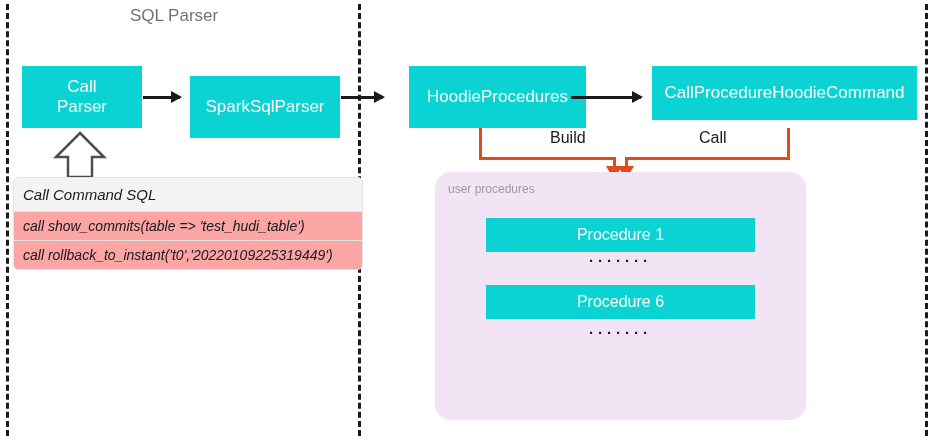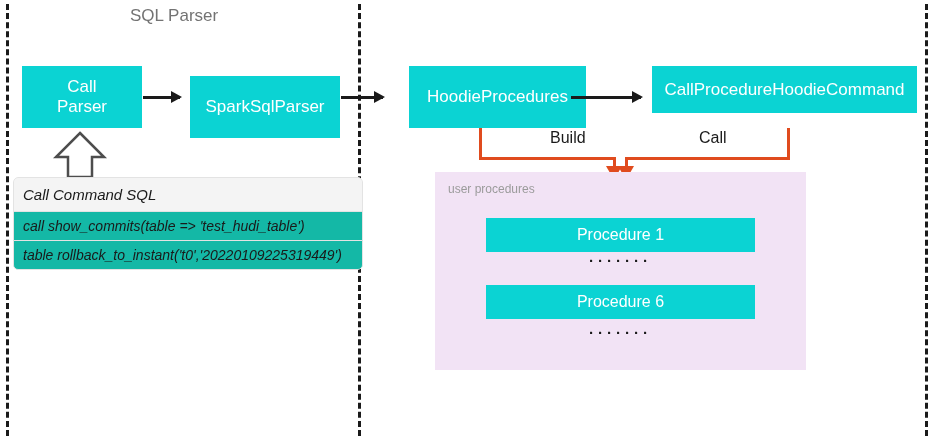--- a/index.html
+++ b/index.html
@@ -49,21 +49,21 @@
     align-items: center;
     justify-content: center;
     text-align: center;
     font-size: 17px;
     line-height: 1.15;
     box-sizing: border-box;
   }
   #box-call-command { left: 22px;  top: 66px; width: 120px; height: 62px; }
   #box-spark        { left: 190px; top: 76px; width: 150px; height: 62px; }
   #box-hoodieproc   { left: 409px; top: 66px; width: 177px; height: 62px; }
-  #box-callproccmd  { left: 652px; top: 66px; width: 265px; height: 47px; }
+  #box-callproccmd  { left: 652px; top: 66px; width: 265px; height: 54px; }
 
   
   .arrow-h {
     position: absolute;
     height: 3px;
     background: #1a1a1a;
   }
   .arrow-h::after {
     content: "";
     position: absolute;
@@ -93,21 +93,21 @@
     top: 177px;
     width: 350px;
     border-radius: 5px;
     overflow: hidden;
     box-sizing: border-box;
     font-style: italic;
   }
   .sql-row {
     box-sizing: border-box;
     border: 1px solid #e3e3e3;
-    background: #14b8a6;
+    background: #fca5a5;
     color: #1a1a1a;
     padding: 6px 9px;
     font-size: 14px;
     white-space: nowrap;
   }
   .sql-row.header {
     background: #f4f4f4;
     font-size: 15px;
     padding: 8px 9px;
     border-radius: 5px 5px 0 0;
@@ -138,22 +138,23 @@
     padding: 0 5px;
     white-space: nowrap;
   }
 
   
   #user-panel {
     position: absolute;
     left: 435px;
     top: 172px;
     width: 371px;
-    height: 198px;
+    height: 248px;
     background: #f2e3f5;
+    border-radius: 16px;
   }
   #user-panel-label {
     position: absolute;
     left: 13px;
     top: 10px;
     font-size: 12px;
     color: #9b9b9b;
   }
   .proc-box {
     position: absolute;
@@ -213,21 +214,21 @@
   <div class="arrow-h" id="arrow-spark-hp"></div>
   <div class="arrow-h" id="arrow-hp-cpc"></div>
 
   <svg id="hollow-arrow" viewBox="0 0 56 48">
     <polygon points="28,2 52,26 40,26 40,46 16,46 16,26 4,26" fill="#ffffff" stroke="#4d4d4d" stroke-width="2.5" stroke-linejoin="miter"></polygon>
   </svg>
 
   <div id="sql-table">
     <div class="sql-row header">Call Command SQL</div>
     <div class="sql-row">call show_commits(table =&gt; 'test_hudi_table')</div>
-    <div class="sql-row last">table rollback_to_instant('t0','20220109225319449')</div>
+    <div class="sql-row last">call rollback_to_instant('t0','20220109225319449')</div>
   </div>
 
   <div class="oline ov" style="left:479px; top:128px; height:32px;"></div>
   <div class="oline oh" style="left:479px; top:157px; width:137px;"></div>
   <div class="oline ov" style="left:613px; top:157px; height:13px;"></div>
   <div class="oarrow" style="left:606px; top:166px;"></div>
   <div class="olabel" style="left:545px; top:129px;">Build</div>
 
   <div class="oline ov" style="left:787px; top:128px; height:32px;"></div>
   <div class="oline oh" style="left:625px; top:157px; width:165px;"></div>

